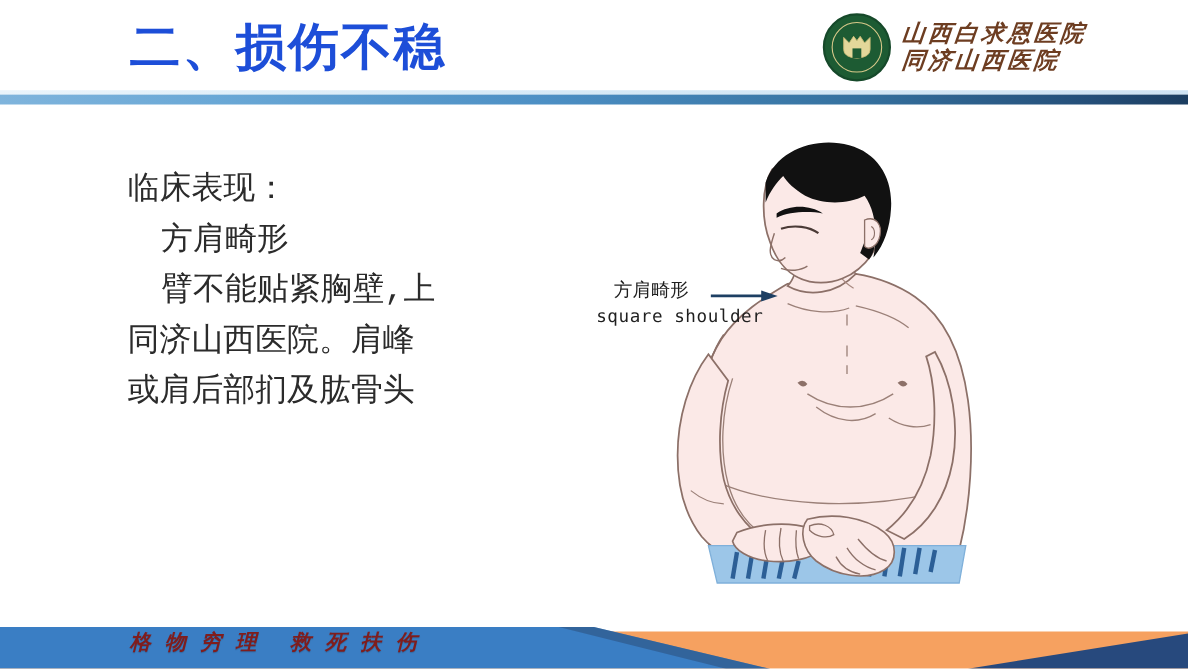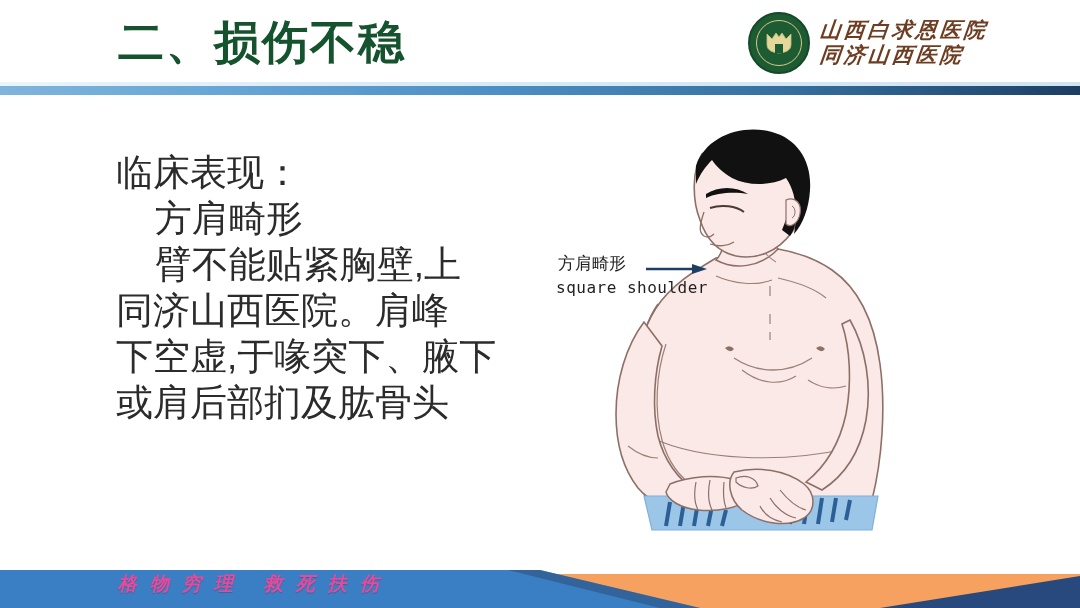--- a/index.html
+++ b/index.html
@@ -15,21 +15,21 @@
     width:1080px; height:608px;
     background:#ffffff;
   }
 
   
   .slide-title {
     position:absolute;
     left:118px; top:14px;
     font-size:46px;
     font-weight:700;
-    color:#14532d;
+    color:#1d4ed8;
     letter-spacing:2px;
     line-height:1.25;
     white-space:nowrap;
   }
   .header-rule {
     position:absolute;
     left:0; top:86px;
     width:1080px; height:9px;
     background:linear-gradient(to right,
         #7fb4dc 0%, #6aa8d6 18%, #4c8fc4 46%,
@@ -84,22 +84,22 @@
     transform:skewX(-6deg);
     line-height:1.12;
     white-space:nowrap;
   }
 
   
   .body-text {
     position:absolute;
     left:116px; top:150px;
     width:360px;
-    font-family:Liberation Sans, sans-serif;
-    font-size:37px;
+    font-family:Liberation Mono, monospace;
+    font-size:29px;
     line-height:46px;
     color:#2b2b2b;
   }
   .body-text p { white-space:nowrap; }
   .indent-1 { text-indent:1.05em; }
 
   
   .illustration {
     position:absolute;
     left:520px; top:108px;
@@ -122,21 +122,21 @@
     text-align:left;
     padding-left:30px;
   }
   .callout-en {
     font-family:"DejaVu Sans Mono","Liberation Mono",monospace;
     font-size:16px;
     color:#1f1f1f;
     letter-spacing:0.5px;
     white-space:nowrap;
     margin-top:3px;
-    text-align:right;
+    text-align:center;
   }
   .callout-arrow {
     position:absolute;
     left:646px; top:263px;
     width:62px; height:12px;
   }
 
   
   .footer {
     position:absolute;
@@ -144,21 +144,21 @@
     width:1080px; height:58px;
   }
   .footer-svg { display:block; width:100%; height:100%; }
   .footer-motto {
     position:absolute;
     left:118px; bottom:11px;
     font-family:"Liberation Serif","DejaVu Serif",serif;
     font-size:19px;
     font-weight:700;
     font-style:italic;
-    color:#ec4899;
+    color:#7f1d1d;
     letter-spacing:13px;
     white-space:nowrap;
     text-shadow:0 1px 1px rgba(0,0,0,.18);
   }
 </style>
 </head>
 <body>
 
 <div class="slide">
 
@@ -178,21 +178,20 @@
       <div class="logo-line">山西白求恩医院</div>
       <div class="logo-line">同济山西医院</div>
     </div>
   </div>
 
   <div class="body-text">
     <p>临床表现：</p>
     <p class="indent-1">方肩畸形</p>
     <p class="indent-1">臂不能贴紧胸壁,上</p>
     <p>同济山西医院。肩峰</p>
-    <p>下空虚,于喙突下、腋下</p>
     <p>或肩后部扪及肱骨头</p>
   </div>
 
   <div class="illustration">
     <svg class="illus-svg" viewBox="0 0 440 430">
 
       <path d="M196 150
                C 176 162, 152 176, 136 200
                C 122 222, 114 252, 112 286
                C 110 320, 114 352, 122 378

